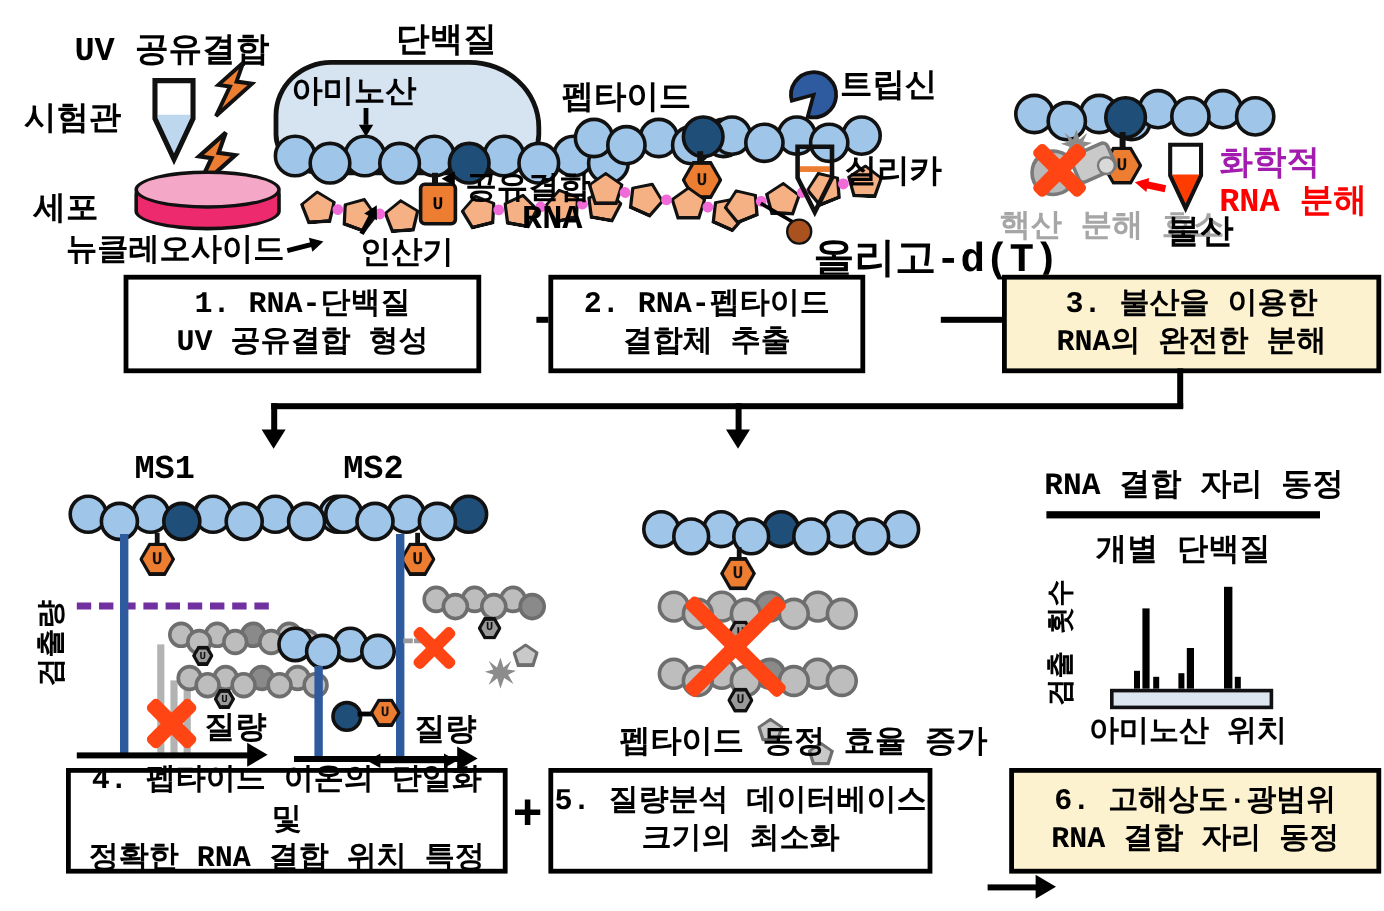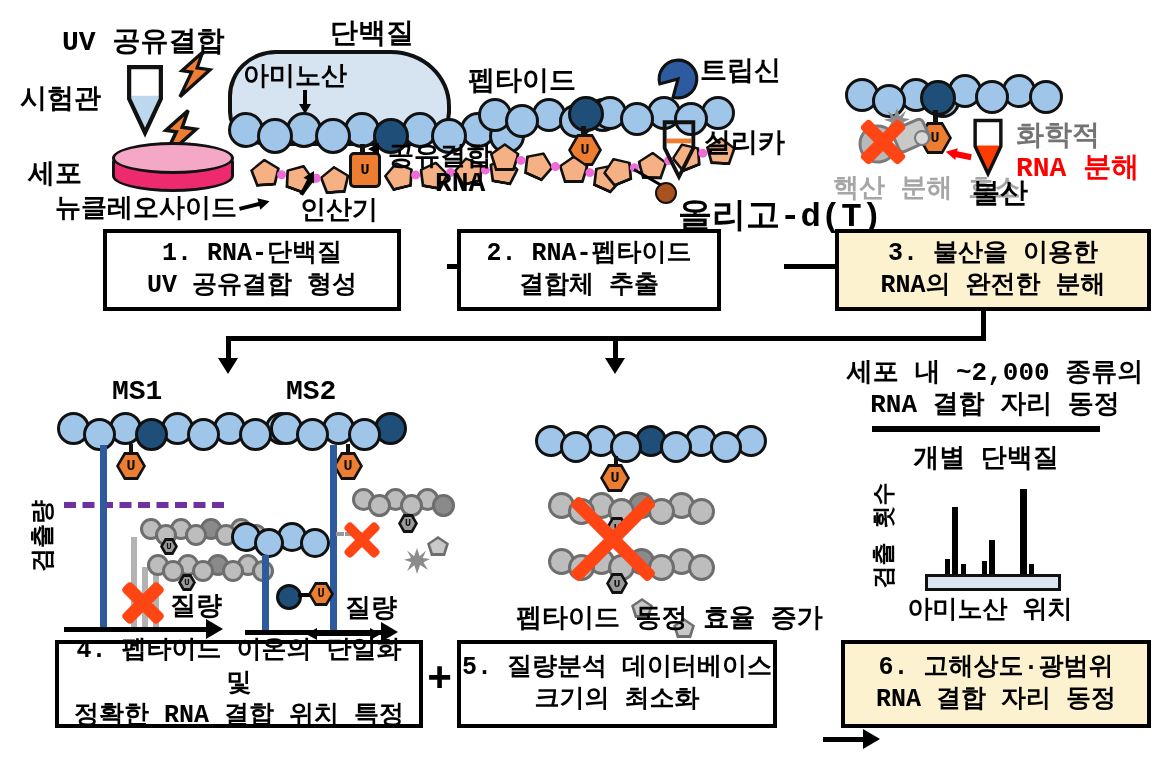--- a/index.html
+++ b/index.html
@@ -228,21 +228,21 @@
   <div class="lbl" style="left:833px;top:170px;font-size:26px;color:#a6a6a6;">핵산 분해 효소</div>
 
   <svg class="abs" style="left:968px;top:118px;" width="40" height="60" viewBox="0 0 46 70">
     <path d="M10 32 L36 32 L36 34 L23 62 L10 34 Z" fill="#ff3c00" stroke="none"></path>
     <path d="M8 3 L38 3 L38 33 L23 65 L8 33 Z" fill="none" stroke="#111" stroke-width="4"></path>
   </svg>
   <div class="abs rot" style="left:947px;top:146px;transform:rotate(12deg);">
     <div class="tri tri-l sm" style="left:0;top:0;border-right-color:#ff0000;"></div>
     <div style="position:absolute;left:10px;top:3px;width:16px;height:6px;background:#ff0000;"></div>
   </div>
-  <div class="lbl" style="left:1016px;top:116px;font-size:28px;color:#737373;">화학적</div>
+  <div class="lbl" style="left:1016px;top:116px;font-size:28px;color:#a21caf;">화학적</div>
   <div class="lbl" style="left:1016px;top:148px;font-size:28px;color:#ff0000;">RNA 분해</div>
   <div class="lbl" style="left:972px;top:174px;font-size:28px;">불산</div>
 
   <div class="sbox" style="left:103px;top:229px;width:290px;height:74px;">
     <div>1. RNA-단백질</div>
     <div>UV 공유결합 형성</div>
   </div>
   <div class="abs">
     <div class="axis-shaft" style="left:403px;top:264px;width:34px;"></div>
     <div class="tri tri-r" style="left:435px;top:256px;"></div>
@@ -412,21 +412,20 @@
       <i style="font-size:11px;">U</i>
     </div>
   <div class="pent gray abs" style="left:627px;top:578px;width:22px;height:20px;"></div>
   <div class="redx" style="left:558px;top:498px;width:110px;height:82px;"></div>
   <div class="abs">
     <div class="line" style="left:472px;top:611px;width:18px;height:12px;"></div>
     <div class="tri" style="left:490px;top:605px;border-top:12px solid transparent;border-bottom:12px solid transparent;border-left:18px solid #000;"></div>
   </div>
   <div class="lbl" style="left:516px;top:600px;font-size:26px;">펩타이드 동정 효율 증가</div>
 
-  <div class="lbl" style="left:840px;top:354px;width:310px;text-align:center;font-size:26px;">세포 내 ~2,000 종류의</div>
   <div class="lbl" style="left:840px;top:386px;width:310px;text-align:center;font-size:26px;">RNA 결합 자리 동정</div>
   <div class="line" style="left:872px;top:426px;width:228px;height:6px;"></div>
   <div class="lbl" style="left:880px;top:440px;width:212px;text-align:center;font-size:26px;">개별 단백질</div>
   <div class="lbl vtext" style="left:828px;top:520px;width:110px;text-align:center;font-size:23px;">검출 횟수</div>
 
   <div class="bar" style="left:945px;top:559px;width:5px;height:15px;"></div>
   <div class="bar" style="left:952px;top:507px;width:6px;height:67px;"></div>
   <div class="bar" style="left:961px;top:564px;width:5px;height:10px;"></div>
   <div class="bar" style="left:982px;top:561px;width:5px;height:13px;"></div>
   <div class="bar" style="left:989px;top:540px;width:6px;height:34px;"></div>

